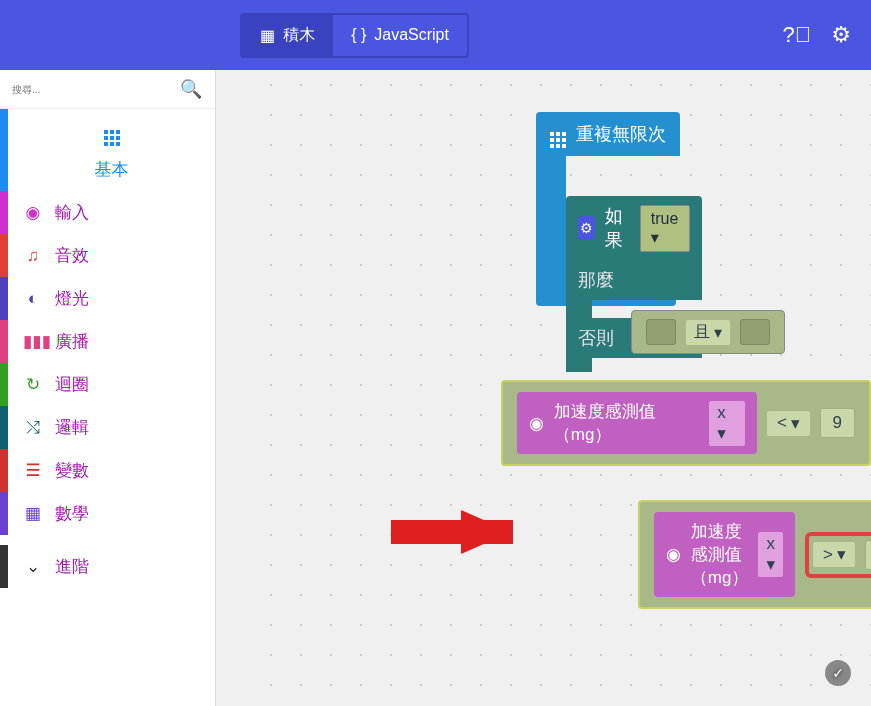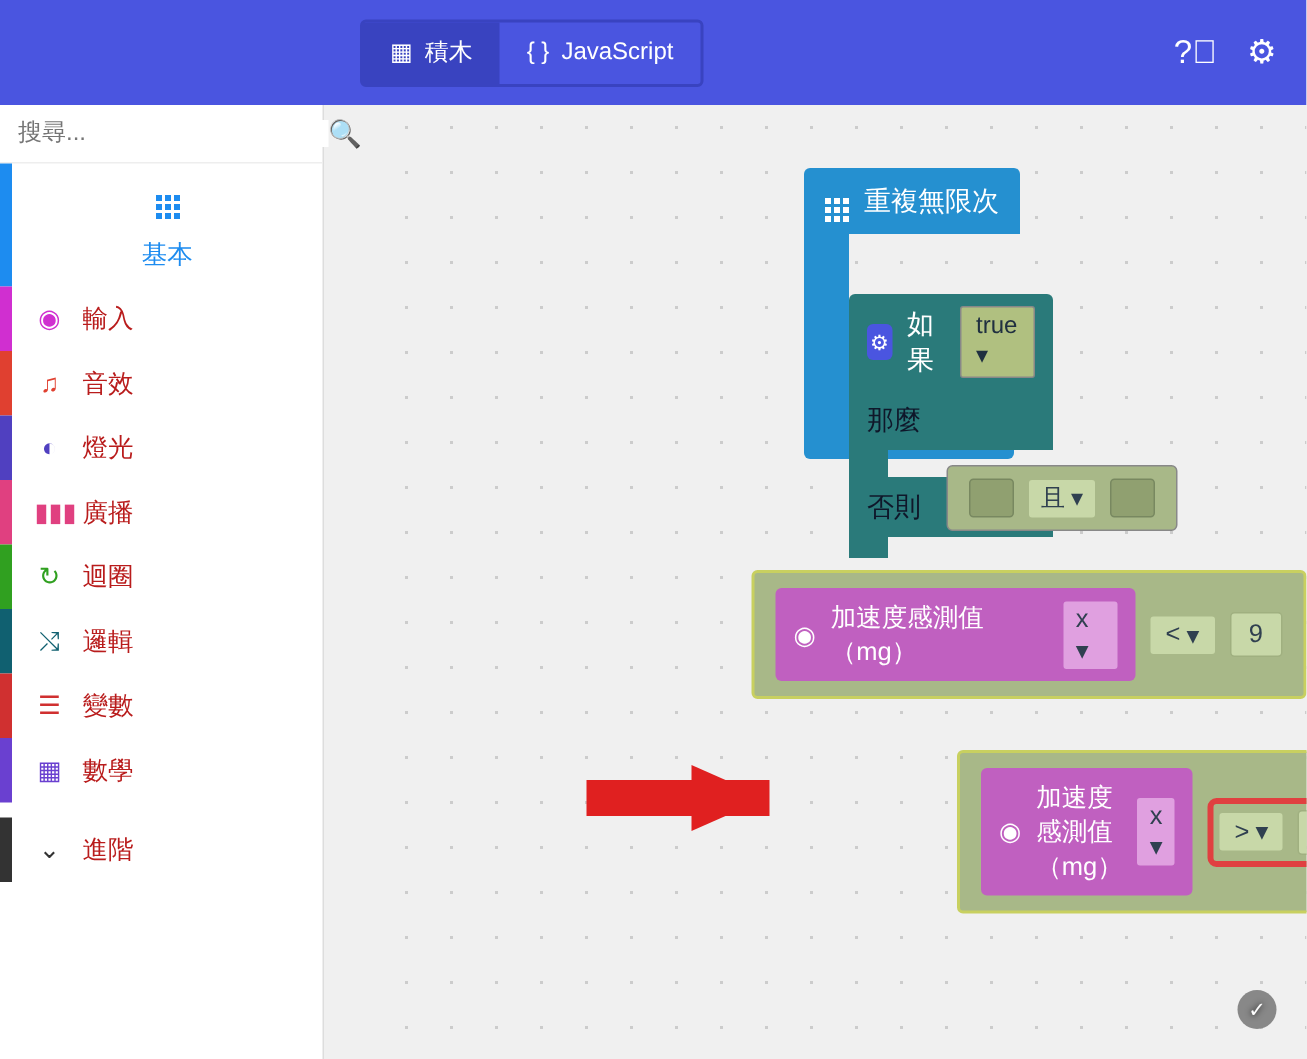--- a/index.html
+++ b/index.html
@@ -6,21 +6,21 @@
 body { width: 871px; height: 706px; overflow: hidden; background: #f0f0f0; }
 .header { height: 70px; background: #4a55e0; display: flex; align-items: center; padding: 0 20px; justify-content: space-between; }
 .header-center { display: flex; gap: 0; margin-left: 220px; border: 2px solid #3943c0; border-radius: 4px; }
 .tab { padding: 10px 18px; color: #fff; font-size: 16px; display: flex; align-items: center; gap: 8px; cursor: pointer; }
 .tab.active { background: #3943c0; }
 .header-right { display: flex; gap: 20px; }
 .header-icon { color: #fff; font-size: 22px; cursor: pointer; }
 .main { display: flex; height: 636px; }
 .sidebar { width: 216px; background: #fff; border-right: 1px solid #ddd; display: flex; flex-direction: column; }
 .search-row { display: flex; align-items: center; padding: 8px 12px; border-bottom: 1px solid #eee; }
-.search-input { flex: 1; border: none; outline: none; font-size: 16px; color: #ef4444; }
+.search-input { flex: 1; border: none; outline: none; font-size: 10px; color: #ef4444; }
 .search-icon { color: #999; font-size: 18px; }
 .cat { display: flex; align-items: center; padding: 10px 15px; gap: 12px; cursor: pointer; font-size: 17px; border-left: 8px solid transparent; }
 .cat-icon { width: 20px; text-align: center; font-size: 17px; }
 .cat-basic { border-left-color: #1d8cf0; color: #1d8cf0; flex-direction: column; }
 .cat-basic .cat-icon { color: #1d8cf0; }
 .cat-input { border-left-color: #d02fd0; }
 .cat-input .cat-icon { color: #d02fd0; }
 .cat-sound { border-left-color: #e04030; }
 .cat-sound .cat-icon { color: #e04030; }
 .cat-light { border-left-color: #5040c0; }
@@ -30,32 +30,32 @@
 .cat-loop { border-left-color: #30a020; }
 .cat-loop .cat-icon { color: #30a020; }
 .cat-logic { border-left-color: #106070; }
 .cat-logic .cat-icon { color: #106070; }
 .cat-var { border-left-color: #d03030; }
 .cat-var .cat-icon { color: #d03030; }
 .cat-math { border-left-color: #6a40d0; }
 .cat-math .cat-icon { color: #6a40d0; }
 .cat-adv { border-left-color: #333; }
 .cat-adv .cat-icon { color: #333; }
-.cat-label { color: #b91c1c; }
+.cat-label { color: #a21caf; }
 .cat-basic .cat-label { color: #1d8cf0; }
 .workspace { flex: 1; position: relative; background: #f0f0f0; background-image: radial-gradient(#ccc 1px, transparent 1px); background-size: 30px 30px; margin-left: 40px; }
 .block { position: absolute; font-family: Consolas, monospace; }
 .forever-block { left: 280px; top: 42px; }
 .forever-head { background: #2590d0; color: #fff; padding: 8px 14px; border-radius: 4px 4px 0 0; font-size: 18px; display: flex; align-items: center; gap: 10px; }
 .forever-body { background: #2590d0; width: 30px; height: 140px; }
 .if-block { position: absolute; left: 30px; top: 40px; }
 .if-head { background: #2a7a7a; color: #fff; padding: 8px 12px; border-radius: 4px 4px 0 0; font-size: 18px; display: flex; align-items: center; gap: 10px; }
 .gear { background: #4a55e0; color: #fff; width: 24px; height: 24px; border-radius: 4px; display: flex; align-items: center; justify-content: center; font-size: 14px; }
 .bool-slot { background: #b0c080; border: 1px solid #888; padding: 4px 10px; border-radius: 2px; color: #203040; font-size: 16px; }
-.if-row { background: #2a7a7a; color: #0f172a; padding: 8px 12px; font-size: 18px; }
+.if-row { background: #2a7a7a; color: #e5e5e5; padding: 8px 12px; font-size: 18px; }
 .and-block { left: 375px; top: 240px; }
 .logic-shell { background: #a8b888; border: 1px solid #888; padding: 8px 14px; border-radius: 4px; display: flex; align-items: center; gap: 10px; color: #304050; font-size: 16px; }
 .slot-empty { background: #90a070; width: 30px; height: 26px; border-radius: 3px; border: 1px solid #788860; }
 .dd-box { background: #c8d8a8; padding: 2px 8px; border-radius: 2px; display: flex; align-items: center; gap: 4px; color: #304050; }
 .compare-block1 { left: 245px; top: 310px; }
 .compare-block2 { left: 382px; top: 430px; }
 .compare-shell { background: #a8b888; border: 2px solid #c8d060; padding: 10px 14px; border-radius: 4px; display: flex; align-items: center; gap: 10px; font-size: 17px; }
 .accel { background: #c060c0; color: #fff; padding: 8px 12px; border-radius: 4px; display: flex; align-items: center; gap: 10px; }
 .axis-dd { background: #e0a0e0; color: #304050; padding: 2px 8px; border-radius: 2px; }
 .op-dd { background: #c8d8a8; padding: 2px 10px; border-radius: 2px; color: #304050; display: flex; gap: 4px; align-items: center; }

